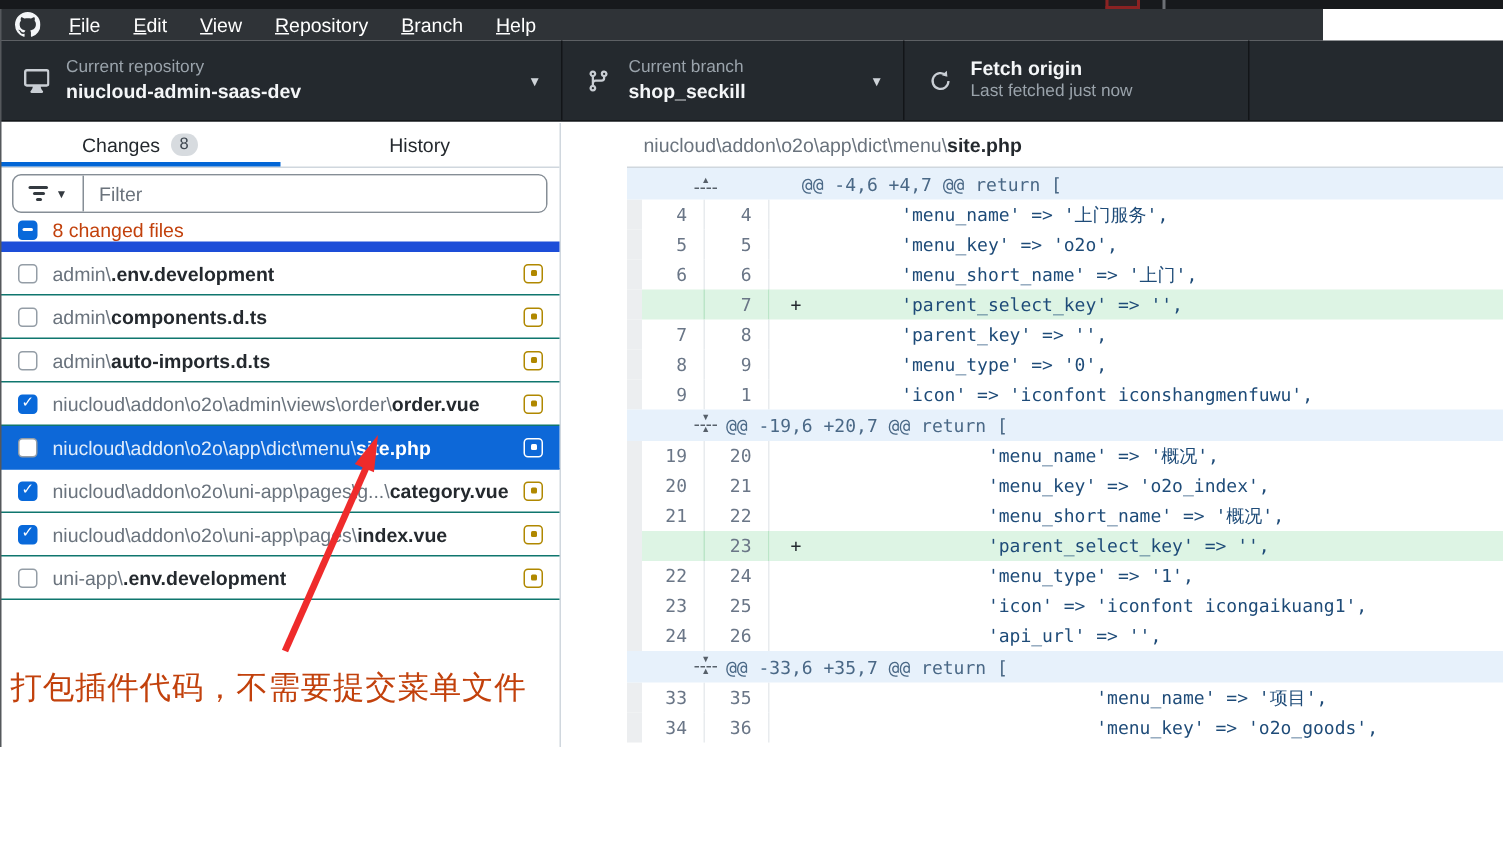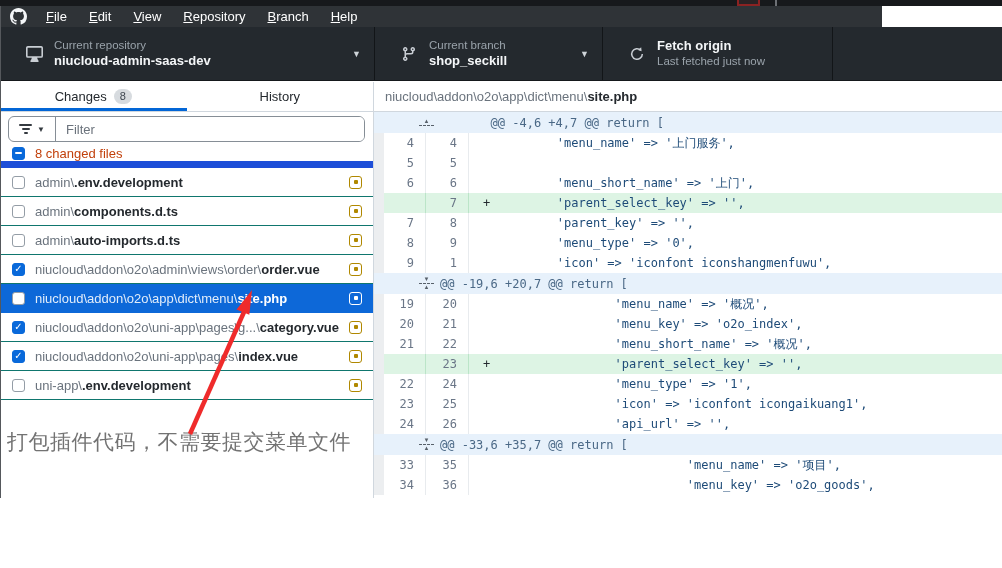--- a/index.html
+++ b/index.html
@@ -13,33 +13,33 @@
   .tb-tick { position: absolute; left: 775px; top: 0; width: 2px; height: 6px; background: #6d7075; }
 
   
   .menubar { position: absolute; left: 0; top: 6px; width: 882px; height: 21px; background: #2f3337; display: flex; align-items: center; color: #fff; }
   .logo { width: 17px; height: 17px; margin-left: 10px; margin-right: 8px; flex: none; display: flex; align-items: center; }
   .menu-item { display: inline-block; padding: 0 11px; font-size: 13px; line-height: 21px; color: #ffffff; }
   .menu-item::first-letter { text-decoration: underline; }
 
   
   .toolbar { position: absolute; left: 0; top: 27px; width: 1002px; height: 54px; background: #24292e; border-bottom: 1px solid #15181b; display: flex; }
-  .tb-section { position: relative; height: 100%; display: flex; align-items: center; padding-left: 26px; border-right: 1px solid #121518; }
+  .tb-section { position: relative; height: 100%; display: flex; align-items: center; padding-left: 16px; border-right: 1px solid #121518; }
   .tb-repo { width: 375px; }
   .tb-branch { width: 228px; }
   .tb-fetch { width: 230px; }
   .tb-rest { flex: 1; border-right: none; }
   .tb-icon { width: 17px; margin-right: 11px; flex: none; display: flex; }
   .tb-lines { display: flex; flex-direction: column; line-height: 1.25; }
   .tb-label { font-size: 11.5px; color: #9aa3ab; }
   .tb-value { font-size: 13px; font-weight: bold; color: #f4f6f8; }
   .tb-caret { position: absolute; right: 13px; top: 22px; color: #cfd4d9; font-size: 9px; }
 
   
-  .main { position: absolute; left: 0; top: 82px; width: 1002px; height: 416px; display: flex; }
+  .main { position: absolute; left: 0; top: 82px; width: 1002px; height: 416px; display: flex; gap: 44px; }
   .sidebar { width: 374px; flex: none; border-right: 1px solid #d0d7de; background: #fff; position: relative; }
   .diff { flex: 1; background: #fff; overflow: hidden; }
 
   
   .tabbar { height: 30px; display: flex; border-bottom: 1px solid #d0d7de; }
   .tab { flex: 1; display: flex; align-items: center; justify-content: center; gap: 7px; font-size: 13px; color: #24292e; }
   .tab.active { box-shadow: inset 0 -3px 0 #0366d6; }
   .badge { background: #d7dbdf; color: #3f4750; font-size: 11px; line-height: 15px; padding: 0 6px; border-radius: 8px; }
 
   
@@ -81,21 +81,21 @@
   .strip { width: 10px; flex: none; background: #eceef0; }
   .onum { width: 42px; } .nnum { width: 43px; }
   .onum, .nnum { flex: none; text-align: right; padding-right: 11px; line-height: 20px; color: #6a7687; border-right: 1px solid #e8ebee; }
   .codecell { flex: 1; display: flex; line-height: 20px; padding-left: 14px; white-space: pre; color: #1e4b78; }
   .marker { width: 16px; flex: none; color: #24292f; }
   .crow.add .onum, .crow.add .nnum, .crow.add .codecell { background: #ddf4e4; }
   .crow.add .nnum { border-right-color: #bbe5c8; }
   .crow.add .onum { border-right-color: #bbe5c8; }
 
   
-  .anno-text { position: absolute; left: 7px; top: 428px; font-size: 21px; letter-spacing: .5px; color: #737373; z-index: 8; white-space: nowrap; }
+  .anno-text { position: absolute; left: 7px; top: 444px; font-size: 21px; letter-spacing: .5px; color: #c2410c; z-index: 8; white-space: nowrap; }
   .anno-arrow { position: absolute; left: 150px; top: 282px; width: 130px; height: 165px; z-index: 9; overflow: visible; pointer-events: none; }
 </style>
 </head>
 <body>
 
 <div class="app">
   <div class="win-left-border"></div>
 
   <div class="titlebar">
     <div class="red-frag"></div>
@@ -245,21 +245,21 @@
           <div class="crow">
             <span class="strip"></span>
             <span class="onum">4</span>
             <span class="nnum">4</span>
             <span class="codecell"><span class="marker"></span><span>        'menu_name' =&gt; '上门服务',</span></span>
           </div>
           <div class="crow">
             <span class="strip"></span>
             <span class="onum">5</span>
             <span class="nnum">5</span>
-            <span class="codecell"><span class="marker"></span></span>
+            <span class="codecell"><span class="marker"></span><span>        'menu_key' =&gt; 'o2o',</span></span>
           </div>
           <div class="crow">
             <span class="strip"></span>
             <span class="onum">6</span>
             <span class="nnum">6</span>
             <span class="codecell"><span class="marker"></span><span>        'menu_short_name' =&gt; '上门',</span></span>
           </div>
           <div class="crow add">
             <span class="strip"></span>
             <span class="onum"></span>

